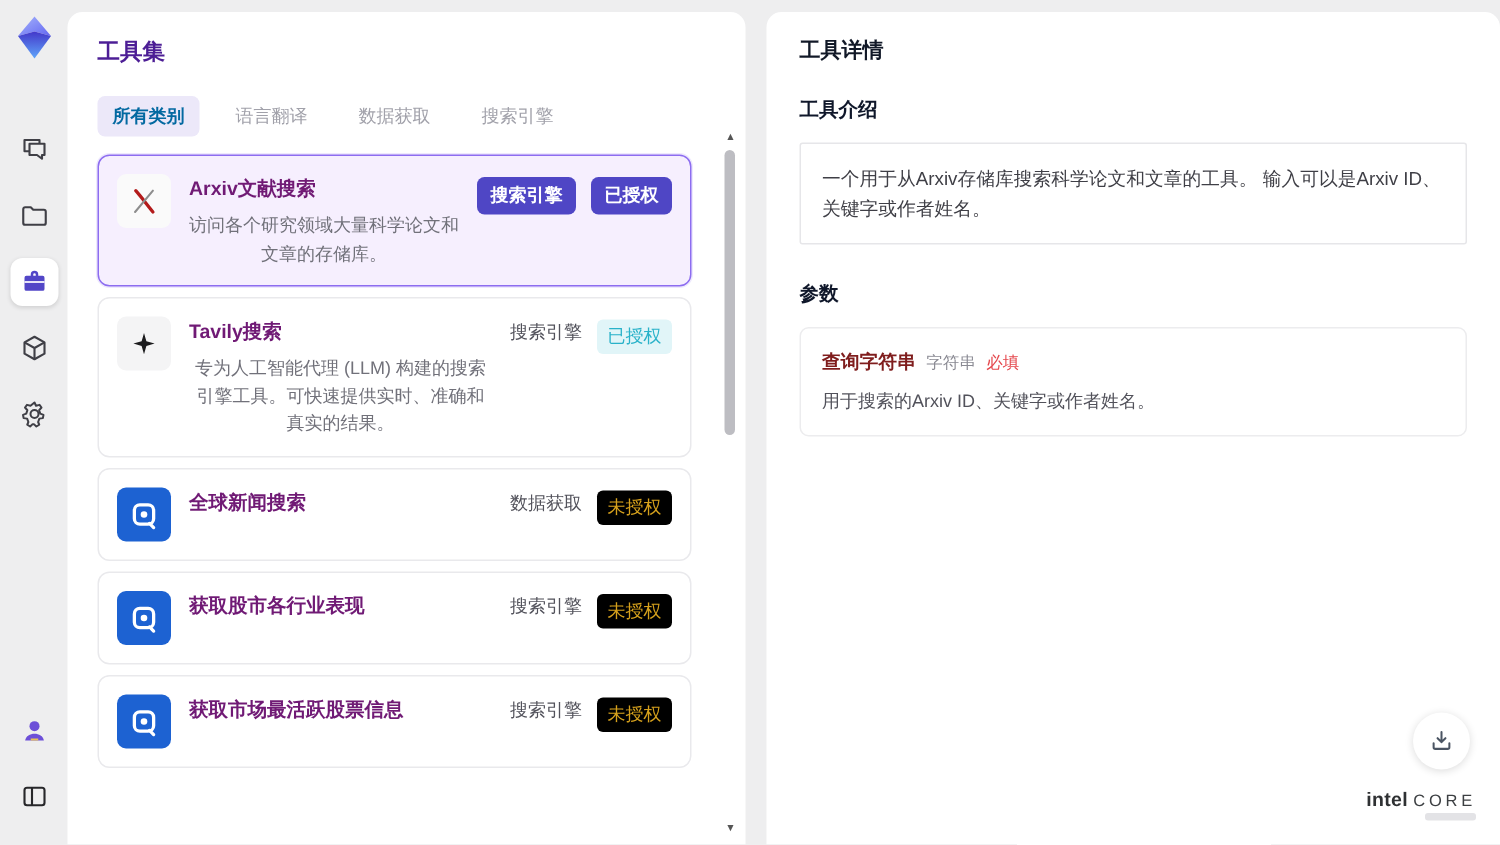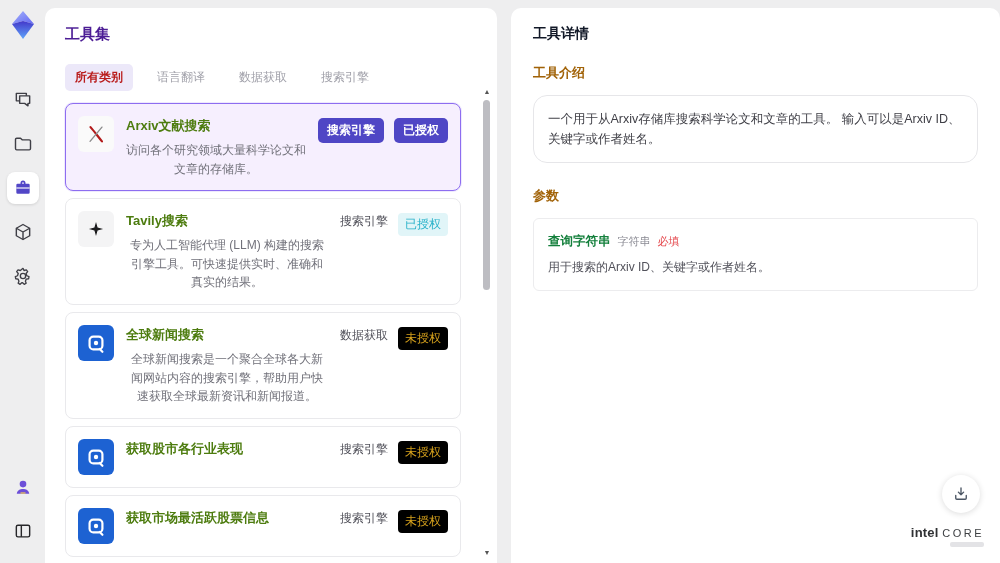--- a/index.html
+++ b/index.html
@@ -16,56 +16,56 @@
 
   
   .list-card { position:absolute; left:45px; top:8px; width:452px; height:555px; background:#fff; border-radius:10px 10px 0 0; padding:17px 20px 0 20px; overflow:hidden; }
   .details-card { position:absolute; left:511px; top:8px; width:489px; height:555px; background:#fff; border-radius:10px 10px 0 0; padding:17px 22px 12px 22px; overflow:hidden; }
 
   .panel-title { font-size:15px; font-weight:bold; color:#4c1d95; }
 
   
   .tabs { display:flex; gap:14px; margin-top:20px; align-items:center; }
   .tab { font-size:12px; color:#a1a1aa; padding:5px 10px; border-radius:5px; cursor:pointer; white-space:nowrap; }
-  .tab.active { background:#ece8f9; color:#b91c1c; font-weight:bold; }
+  .tab.active { background:#ece8f9; color:#0369a1; font-weight:bold; }
 
   
   .tool-list { margin-top:12px; padding-right:16px; display:flex; flex-direction:column; gap:7px; }
   .tool-item { position:relative; display:flex; gap:12px; padding:12px; border:1px solid #e9e9ec; border-radius:8px; background:#fff; cursor:pointer; }
   .tool-item.selected { border:1.5px solid #8d6df0; background:#f6effe; box-shadow:0 0 0 1px rgba(141,109,240,.15); }
   .tool-icon { width:36px; height:36px; border-radius:6px; flex:0 0 36px; display:flex; align-items:center; justify-content:center; overflow:hidden; }
   .tool-icon.white { background:#fafafa; }
   .tool-icon.gray { background:#f4f4f5; }
   .tool-icon.blue { background:#1d62d2; }
   .tool-main { flex:1; min-width:0; }
-  .tool-title { font-size:13px; font-weight:bold; color:#4d7c0f; margin-top:1px; }
+  .tool-title { font-size:13px; font-weight:bold; color:#701a75; margin-top:1px; }
   .tool-desc { font-size:12px; color:#71717a; line-height:1.55; margin-top:6px;text-align:center; }
   .tool-side { display:flex; gap:10px; align-items:flex-start; white-space:nowrap; padding-top:2px; }
   .cat-label { font-size:12px; color:#52525b; }
   .badge { font-size:12px; padding:3px 7px; border-radius:4px; }
   .badge.cyan { background:#e1f5f8; color:#29b2c9; }
   .badge.yellow { background:#000000; color:#d6a11c; }
   .tag-solid { font-size:12px; padding:4px 9px; border-radius:5px; background:#4f46c5; color:#fff; font-weight:bold; }
 
   
   .scrollbar { position:absolute; right:5px; top:78px; bottom:6px; width:10px; }
   .scroll-arrow { position:absolute; left:0; width:10px; height:10px; display:flex; align-items:center; justify-content:center; font-size:7px; color:#555; cursor:pointer; }
   .scroll-arrow.up { top:0; }
   .scroll-arrow.down { bottom:0; }
   .scroll-thumb { position:absolute; left:1px; top:14px; width:7px; height:190px; background:#bdbdc2; border-radius:4px; cursor:grab; }
 
   
-  .section-heading { font-size:13px; font-weight:bold; color:#a16207; }
+  .section-heading { font-size:13px; font-weight:bold; color:#0f172a; }
   .details-title { font-size:14px; font-weight:bold; color:#111827; }
   .intro-heading { margin-top:21px; }
-  .intro-box { margin-top:13px; border:1px solid #e6e6e9; border-radius:14px; padding:13px 14px; font-size:12.5px; color:#3f3f46; line-height:1.6; background:#fff; }
+  .intro-box { margin-top:13px; border:1px solid #e6e6e9; border-radius:2px; padding:13px 14px; font-size:12.5px; color:#3f3f46; line-height:1.6; background:#fff; }
   .params-heading { margin-top:24px; }
   .param-box { margin-top:13px; border:1px solid #ececee; border-radius:6px; padding:14px; background:#fff; }
   .param-head { display:flex; align-items:baseline; gap:7px; }
-  .param-name { font-size:12.5px; font-weight:bold; color:#15803d; }
+  .param-name { font-size:12.5px; font-weight:bold; color:#7f1d1d; }
   .param-type { font-size:11px; color:#8a8a93; }
   .param-required { font-size:11px; color:#e5484d; }
   .param-desc { margin-top:9px; font-size:12px; color:#52525b; }
 
   
   .fab { position:absolute; right:20px; bottom:50px; width:38px; height:38px; border-radius:50%; background:#fff; box-shadow:0 1px 6px rgba(0,0,0,.14); display:flex; align-items:center; justify-content:center; cursor:pointer; }
   .brand { position:absolute; right:16px; bottom:16px; text-align:left; }
   .brand-text { font-size:13px; color:#2f3133; }
   .brand-text .intel { font-weight:bold; letter-spacing:.2px; }
   .brand-text .core { font-size:11px; letter-spacing:2.5px; text-transform:uppercase; color:#3c3f42; }
@@ -209,21 +209,20 @@
     <div class="tool-item">
       <div class="tool-icon blue">
         <svg width="22" height="22" viewBox="0 0 24 24" fill="none">
           <rect x="5" y="5" width="14" height="14" rx="4" stroke="#fff" stroke-width="2.4"></rect>
           <circle cx="12" cy="12" r="2.4" fill="#fff"></circle>
           <path d="M16 18.5l3 3" stroke="#fff" stroke-width="2.4" stroke-linecap="round"></path>
         </svg>
       </div>
       <div class="tool-main">
         <div class="tool-title">全球新闻搜索</div>
-        <div class="tool-desc">全球新闻搜索是一个聚合全球各大新闻网站内容的搜索引擎，帮助用户快速获取全球最新资讯和新闻报道。</div>
       </div>
       <div class="tool-side">
         <span class="cat-label">数据获取</span>
         <span class="badge yellow">未授权</span>
       </div>
     </div>
 
     <div class="tool-item">
       <div class="tool-icon blue">
         <svg width="22" height="22" viewBox="0 0 24 24" fill="none">

